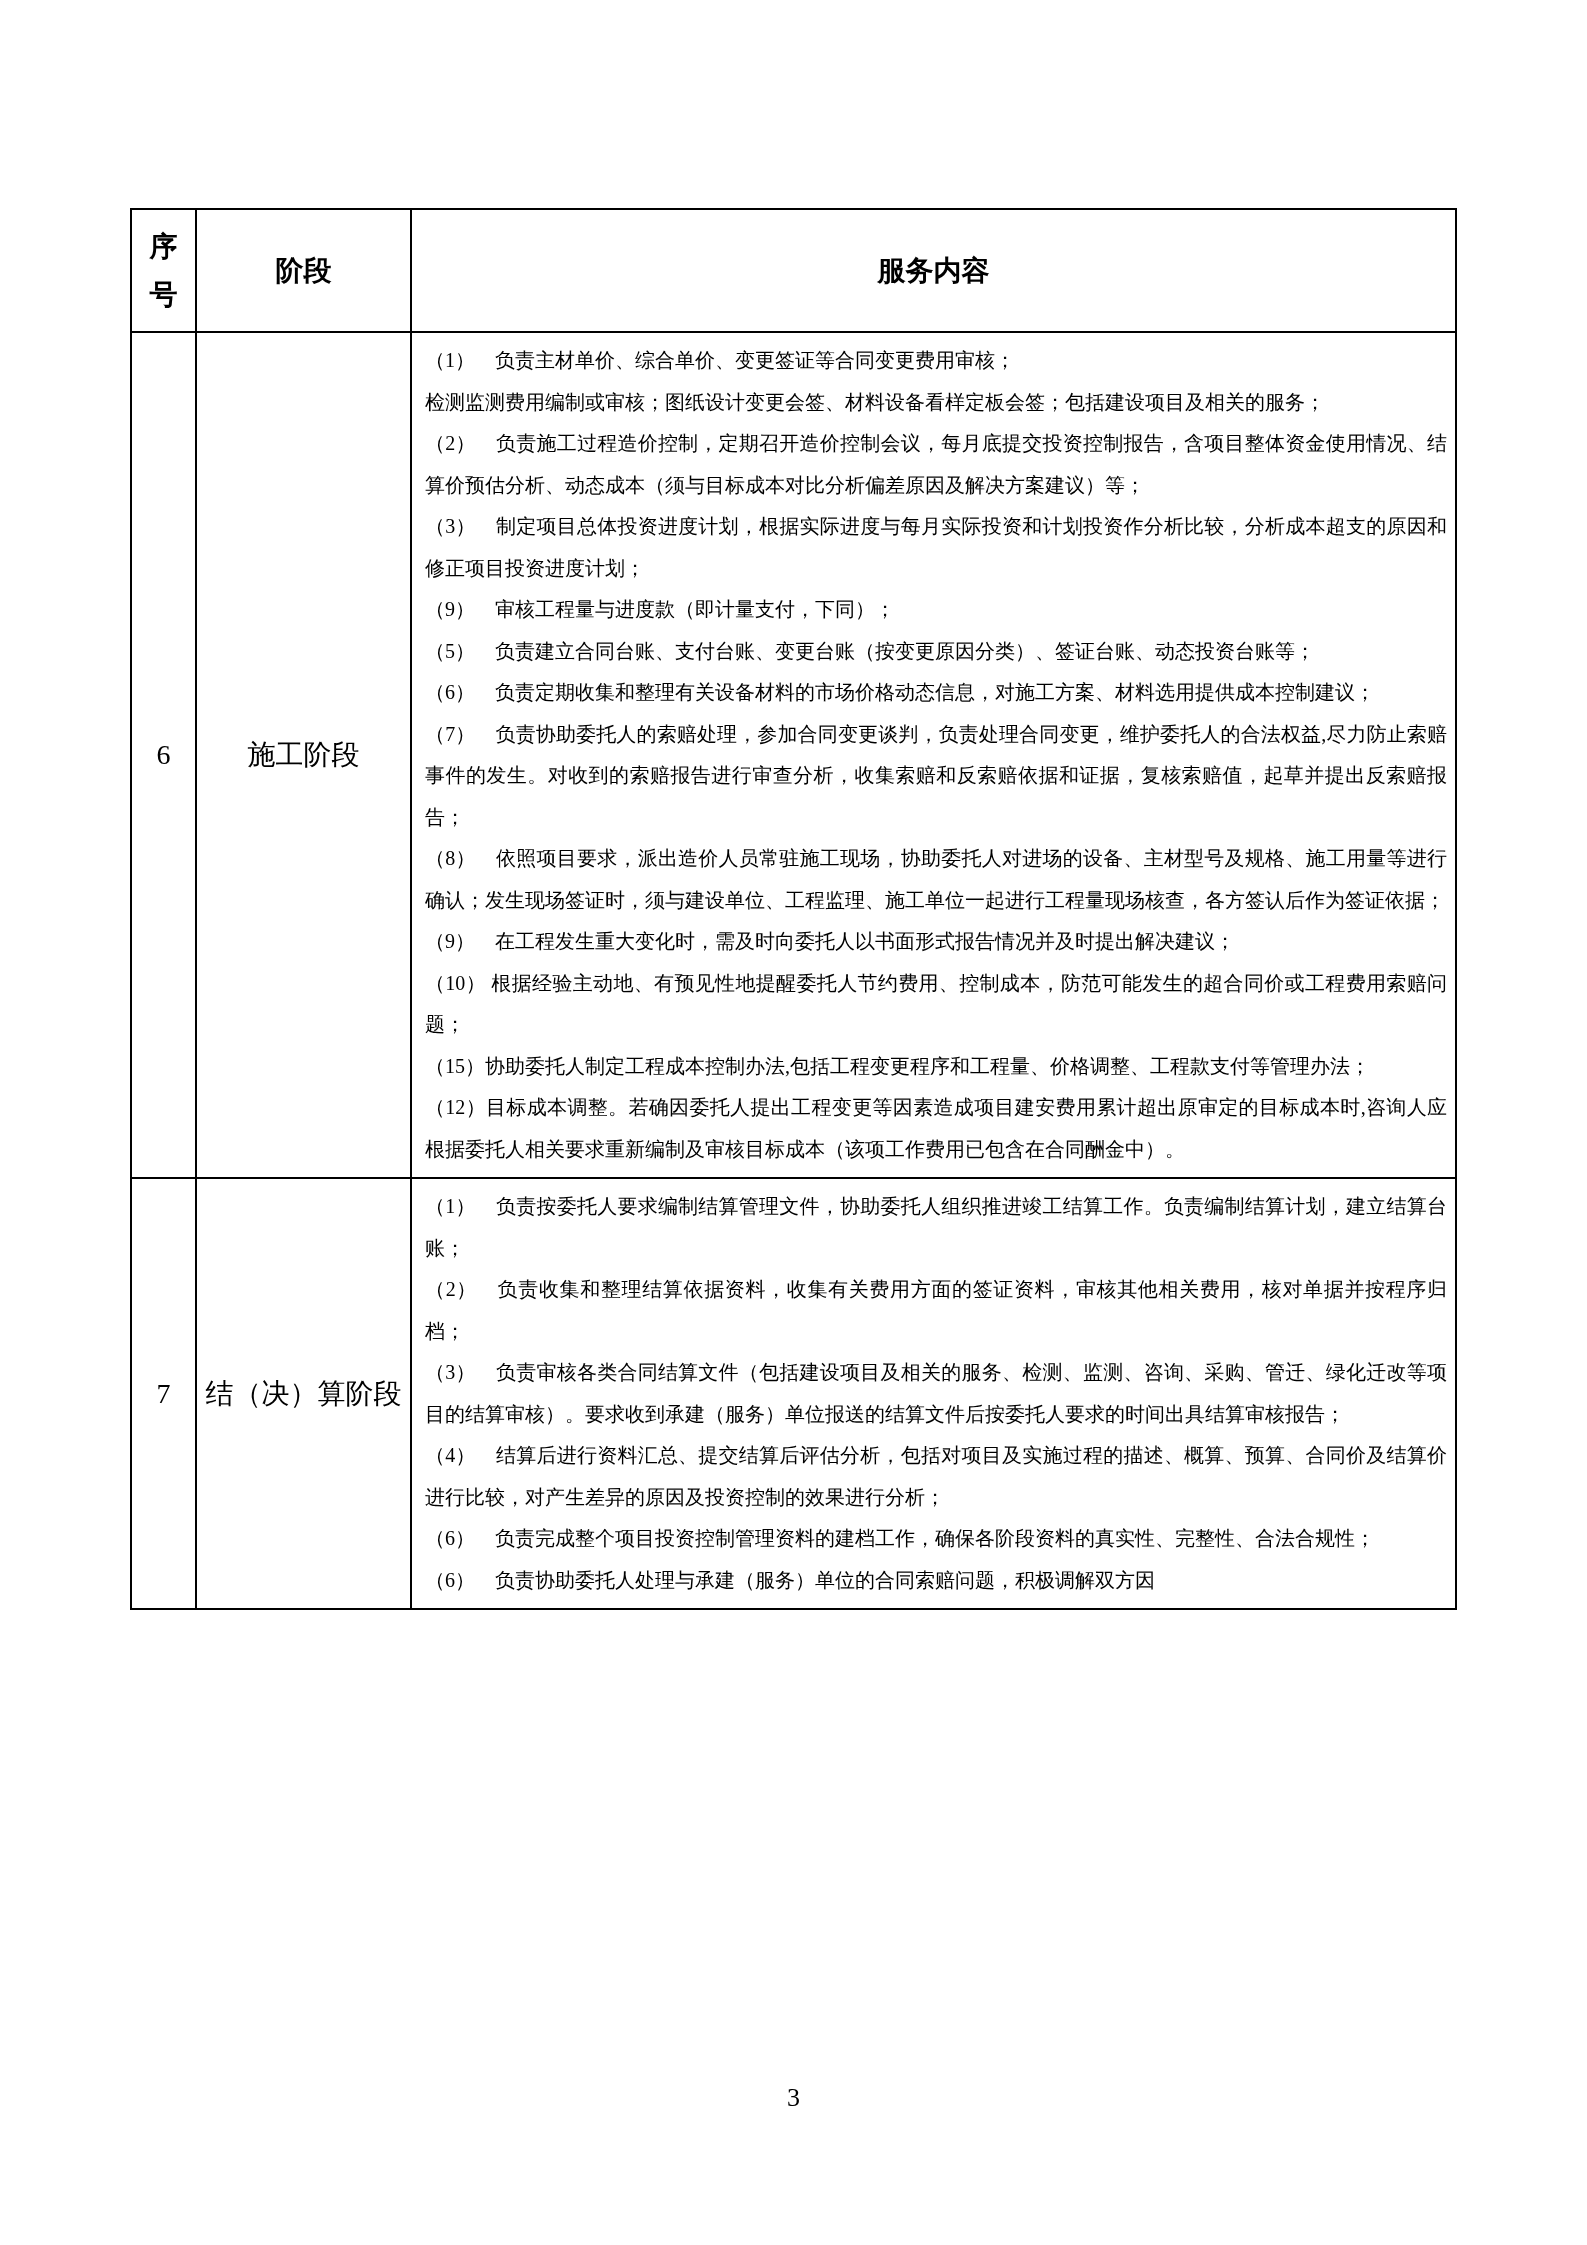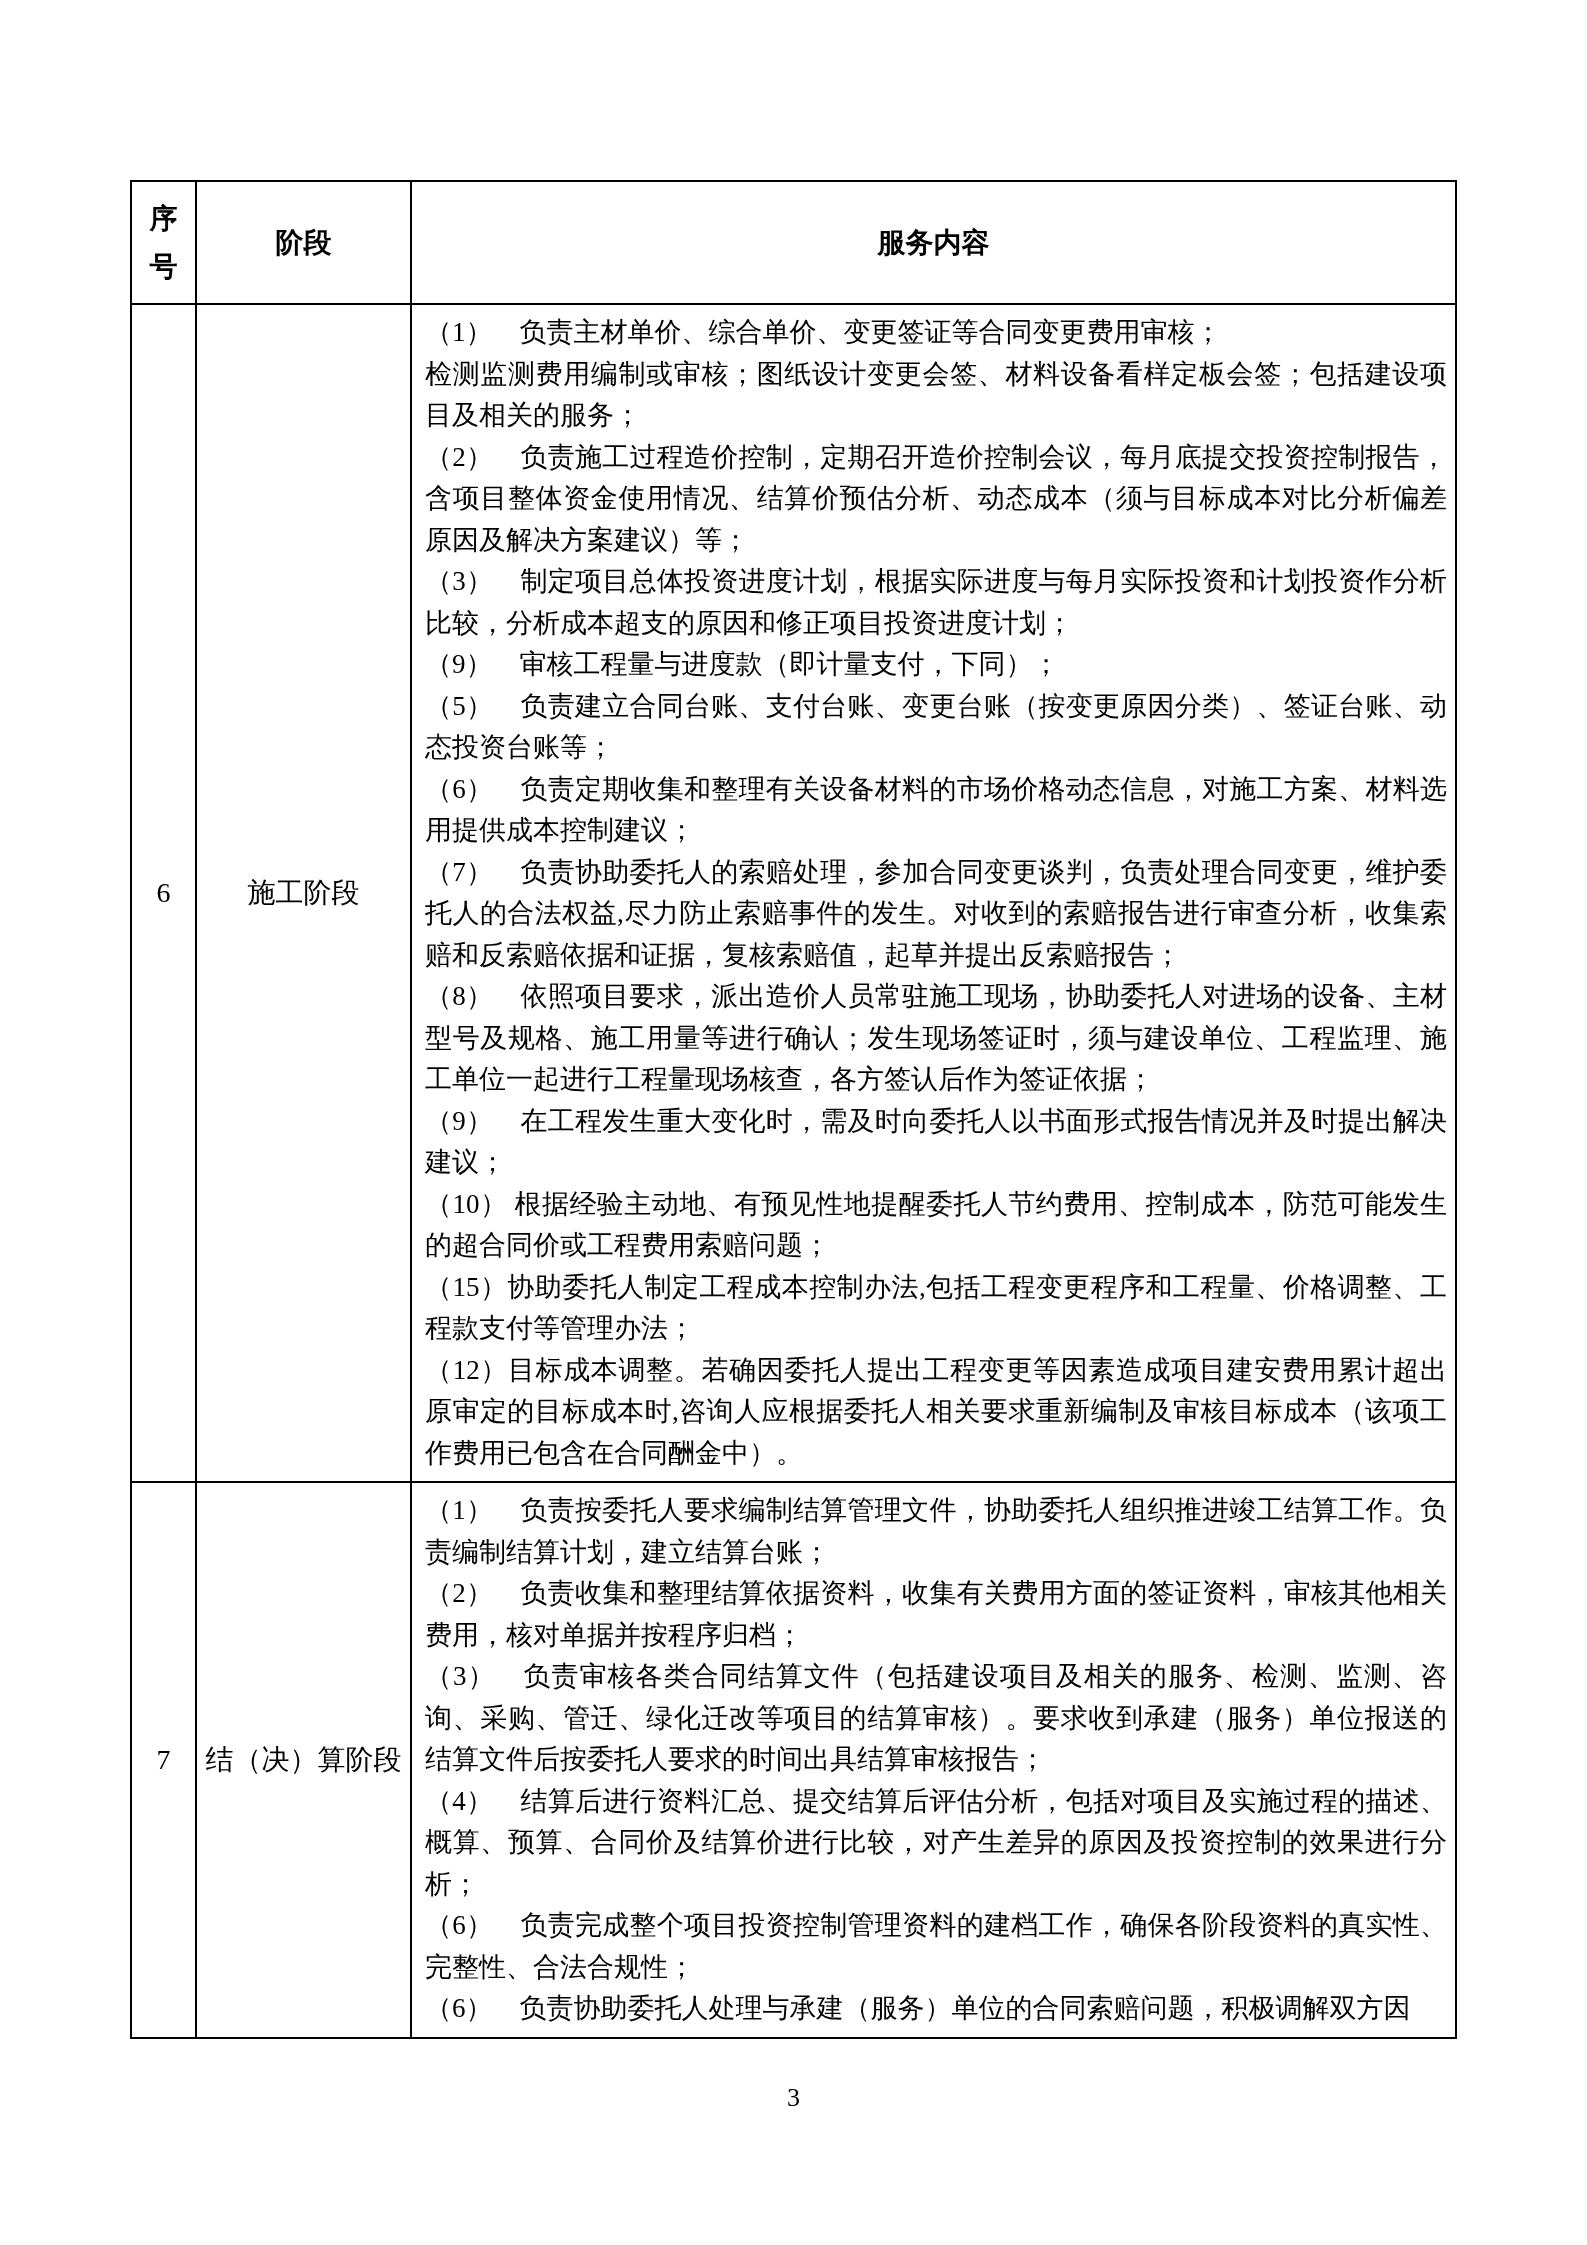--- a/index.html
+++ b/index.html
@@ -5,21 +5,21 @@
   html,body { margin:0; padding:0; background:#e8e8e8; }
   .page {
     position:relative;
     width:1587px; height:2245px;
     background:#ffffff;
     font-family:"Liberation Serif","DejaVu Serif",serif;
     color:#000000;
     overflow:hidden;
   }
   table.svc {
-    position:absolute; left:130px; top:180px;
+    position:absolute; left:130px; top:208px;
     width:1327px;
     border-collapse:collapse;
     table-layout:fixed;
   }
   table.svc col.c1 { width:65px; }
   table.svc col.c2 { width:215px; }
   table.svc th, table.svc td { border:2px solid #000; }
   table.svc th {
     height:121px;
     font-size:28px; font-weight:bold;
@@ -35,21 +35,21 @@
   }
   td.cell-no, td.cell-stage {
     text-align:center; vertical-align:middle;
     font-size:28px;
     padding:0;
     white-space:nowrap;
   }
   td.cell-content {
     vertical-align:top;
     padding:7px 8px 7px 13px;
-    font-size:27px;
+    font-size:20px;
     line-height:41.5px;
   }
   td.cell-content p {
     margin:0;
     text-align:justify;
     text-justify:inter-ideograph;
   }
   .pageno {
     position:absolute; left:0; top:2083px;
     width:100%;

